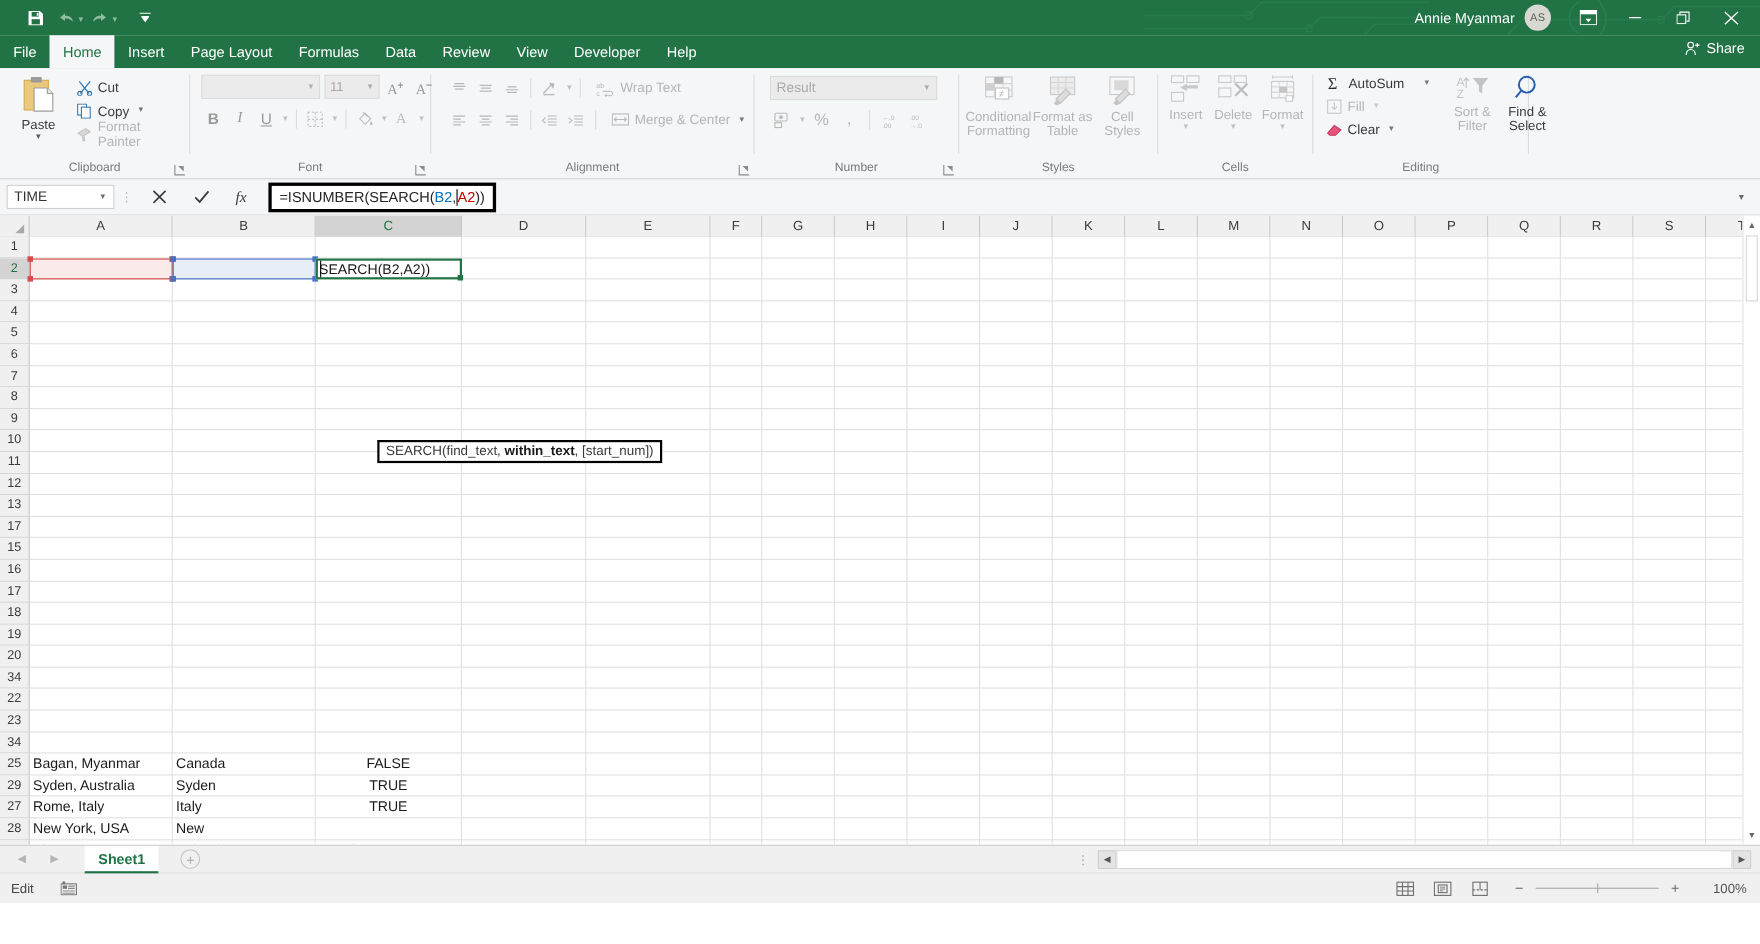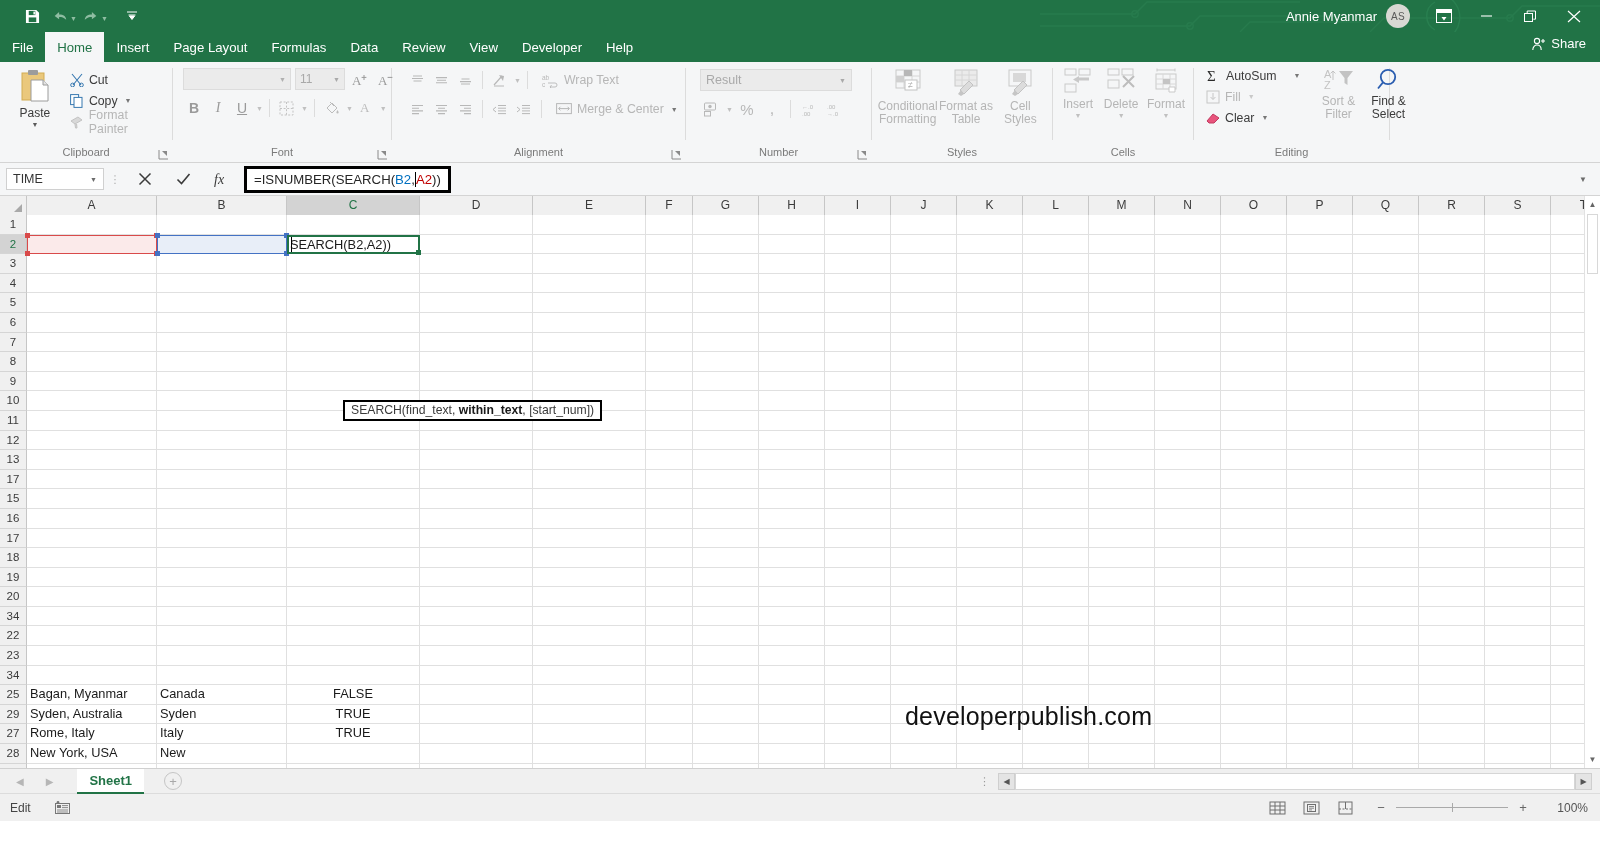--- a/index.html
+++ b/index.html
@@ -1449,21 +1449,20 @@
           <div class="cell" style="width: 66px; min-width: 66px;"></div>
           <div class="cell" style="width: 66px; min-width: 66px;"></div>
           <div class="cell" style="width: 66px; min-width: 66px;"></div>
           <div class="cell" style="width: 66px; min-width: 66px;"></div>
           <div class="cell" style="width: 66px; min-width: 66px;"></div>
           <div class="cell" style="width: 66px; min-width: 66px;"></div>
           <div class="cell" style="width: 66px; min-width: 66px;"></div>
           <div class="cell" style="width: 66px; min-width: 66px;"></div>
         </div>
 
-    <div class="watermark">developerpublish.com</div>
         <div class="ovl sel-a2">
         <div class="hdl r" style="left:-3px; top:-3px;"></div>
         <div class="hdl r" style="right:-3px; top:-3px;"></div>
         <div class="hdl r" style="left:-3px; bottom:-3px;"></div>
         <div class="hdl r" style="right:-3px; bottom:-3px;"></div>
       </div>
         <div class="ovl sel-b2">
         <div class="hdl b" style="left:-3px; top:-3px;"></div>
         <div class="hdl b" style="right:-3px; top:-3px;"></div>
         <div class="hdl b" style="left:-3px; bottom:-3px;"></div>

